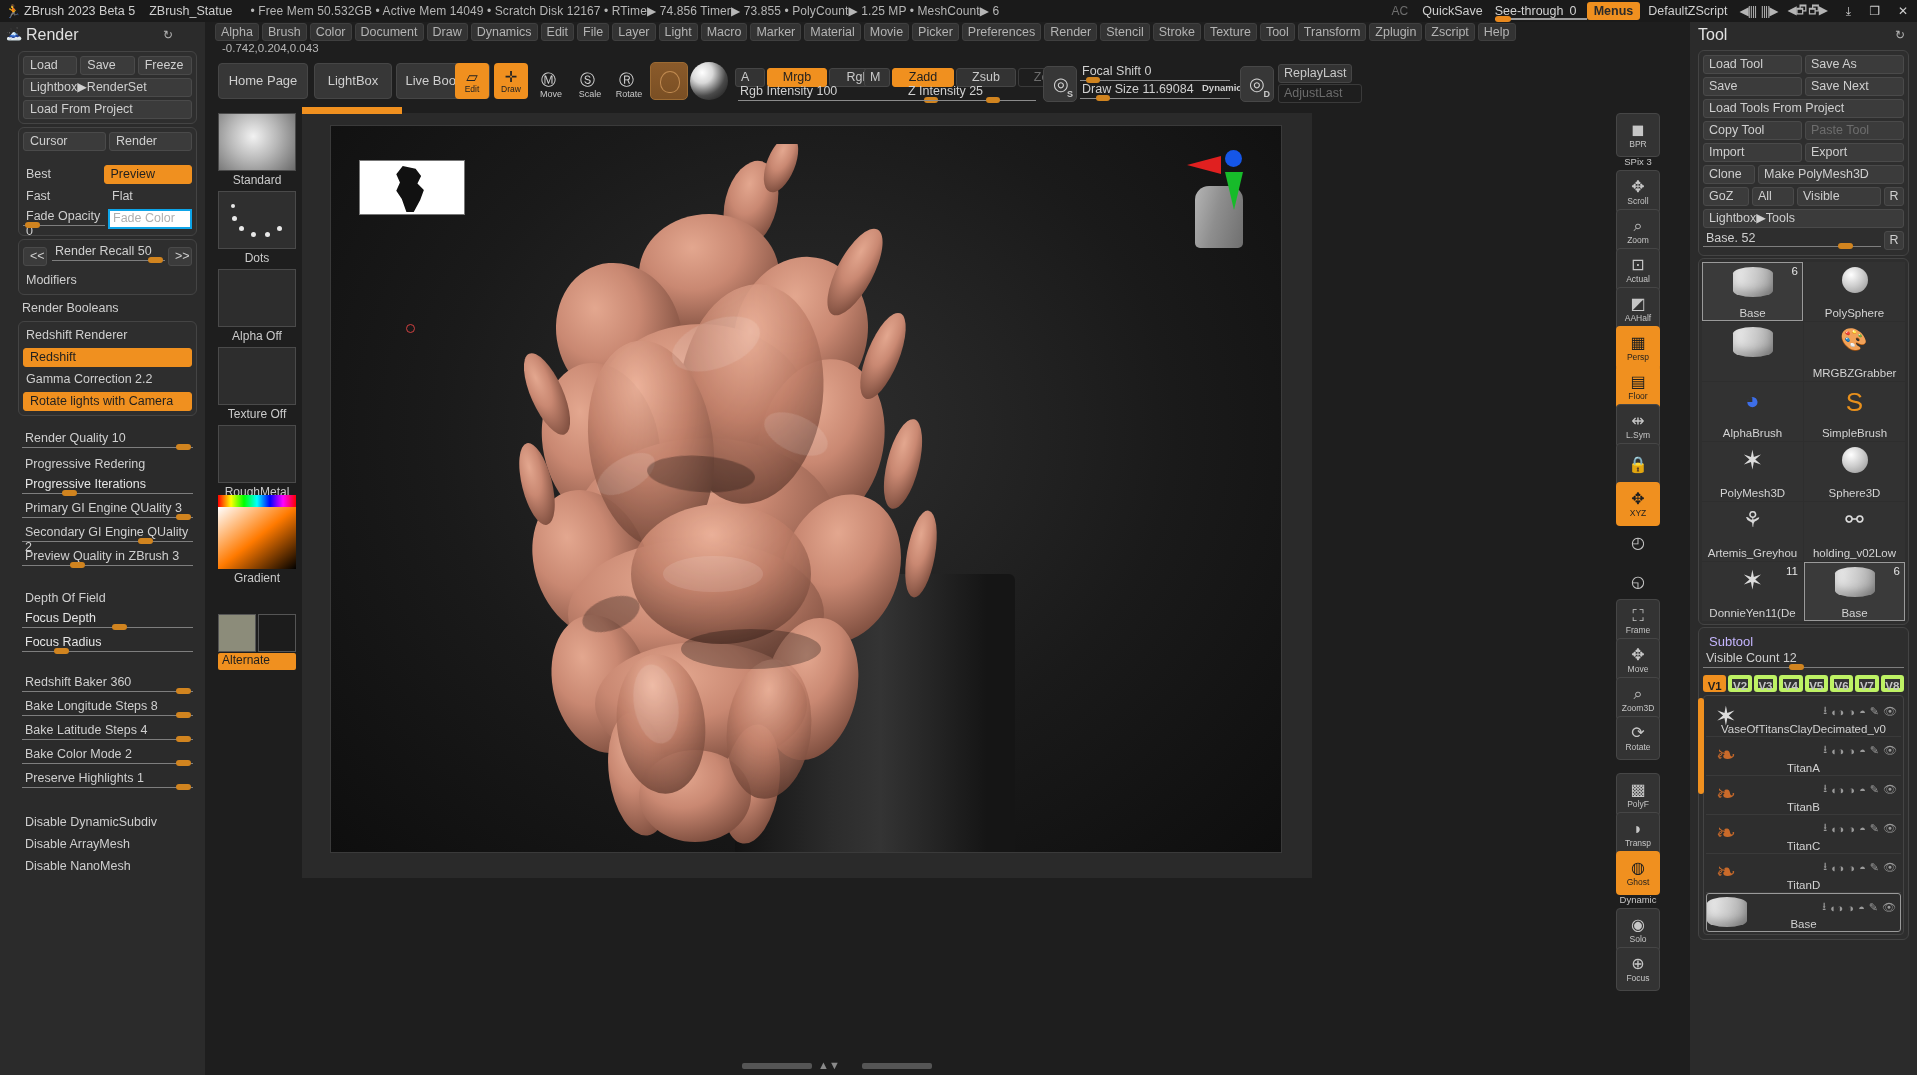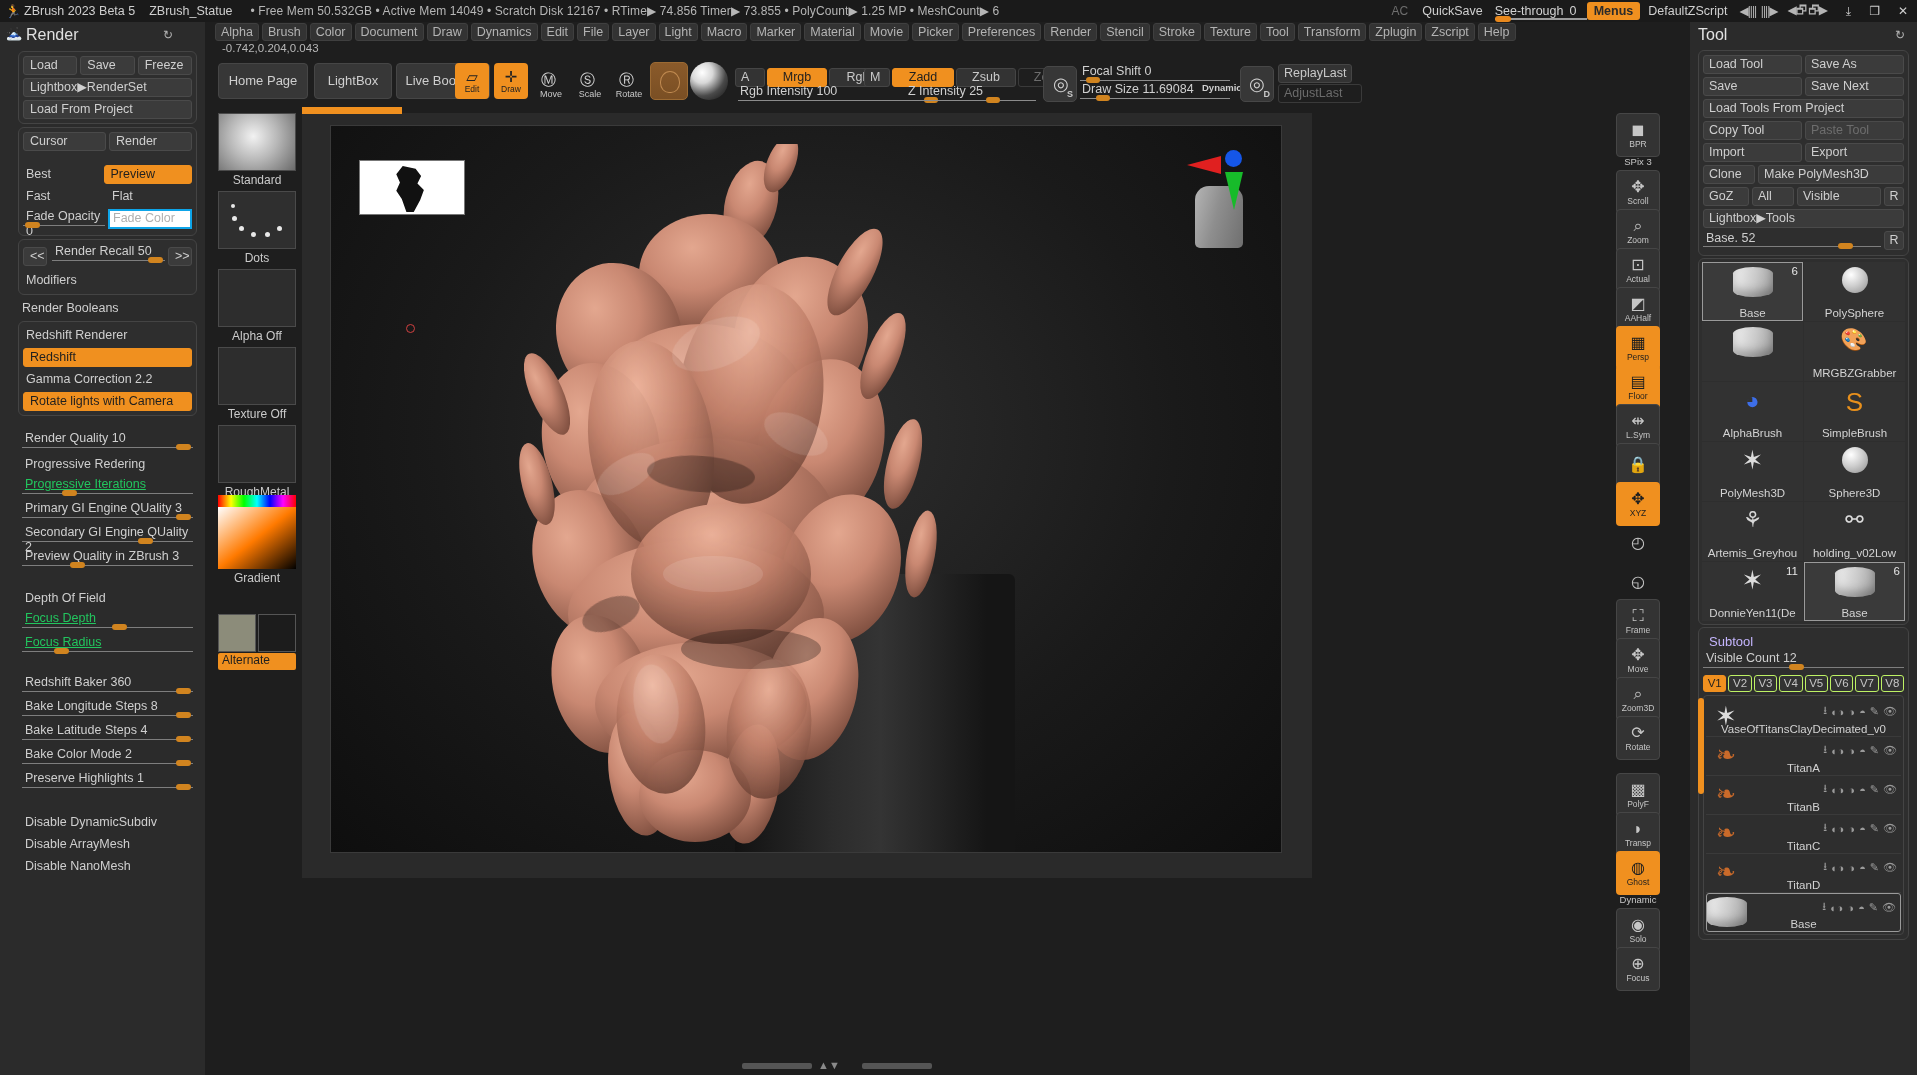--- a/index.html
+++ b/index.html
@@ -66,21 +66,21 @@
   }
   .btn.center { text-align:center; }
   .btn.on { background:#f0901f; border-color:#f0901f; color:#1f1f1f; }
   .lbl-plain { font-size:12.5px; color:#cfcfcf; height:19px; line-height:19px; padding-left:3px; }
   .lbl-dim { color:#6e6e6e; }
 
   .slider { position:relative; height:22px; margin-bottom:2px; }
   .slider .stext { position:absolute; left:3px; top:0px; font-size:12.5px; color:#cfcfcf; line-height:15px;}
   .slider .strack { position:absolute; left:0; right:0; top:16px; height:1px; background:#7e7e7e;}
   .slider .sknob { position:absolute; top:13px; width:15px; height:6px; border-radius:3px; background:#d1841f;}
-  .slider.dim .stext { color:#22c55e;text-decoration:underline; }
+  .slider.dim .stext { color:#e5e5e5; }
 
   .sectionlabel { font-size:12.5px; color:#cfcfcf; padding:3px 0 3px 22px; }
 
   .swatchbox { position:relative; height:72px; margin:1px 0 1px 0; }
   .floorcolor {
     position:absolute; right:0; top:0; width:80px; height:62px;
     background:#fff; border:2px solid #0ea5e9;
   }
   .floorcolor span{ color:#b0b0b0; font-size:12.5px; padding-left:3px; display:block;}
 
@@ -205,21 +205,21 @@
   .cyl { width:40px; height:30px; background:linear-gradient(100deg,#f2f2f2,#c9c9c9 55%,#9d9d9d);
      border-radius:50%/22% 22% 22% 22%; box-shadow:inset 0 -6px 8px rgba(0,0,0,.25);}
   .sph { width:26px; height:26px; border-radius:50%;
      background:radial-gradient(circle at 35% 30%, #fff, #cfcfcf 45%, #8d8d8d 100%);}
   .star { color:#dcdcdc; font-size:26px; line-height:26px;}
   .blob { color:#c96a2a; font-size:24px; line-height:24px;}
 
   .sub-head { font-size:13px; color:#c4b5fd; padding:2px 0 2px 6px; }
   .vrow { display:flex; gap:2px; margin:2px 0 3px 0;}
   .vbtn { flex:1; height:17px; line-height:15px; text-align:center; font-size:11.5px;
-     background:#333; border:1px solid #bef264; border-radius:3px; color:#c5c5c5;}
+     background:#333; border:4px solid #bef264; border-radius:3px; color:#c5c5c5;font-weight:bold;}
   .vbtn.on { background:#f0901f; border-color:#f0901f; color:#1f1f1f;}
 
   .stlist { position:relative; background:#2e2e2e; border:1px solid #444; border-radius:4px; padding:2px; }
   .strow { position:relative; height:39px; border-bottom:1px solid #3a3a3a; }
   .strow.sel { border:1px solid #9a9a9a; border-radius:3px;}
   .strow .th { position:absolute; left:4px; top:2px; width:32px; height:32px;
      display:flex; align-items:center; justify-content:center; }
   .strow .nm { position:absolute; left:0; right:0; bottom:1px; text-align:center;
      font-size:11.5px; color:#d2d2d2; white-space:nowrap; overflow:hidden;}
   .stico { position:absolute; top:4px; display:flex; gap:4px; right:4px; align-items:center;}

